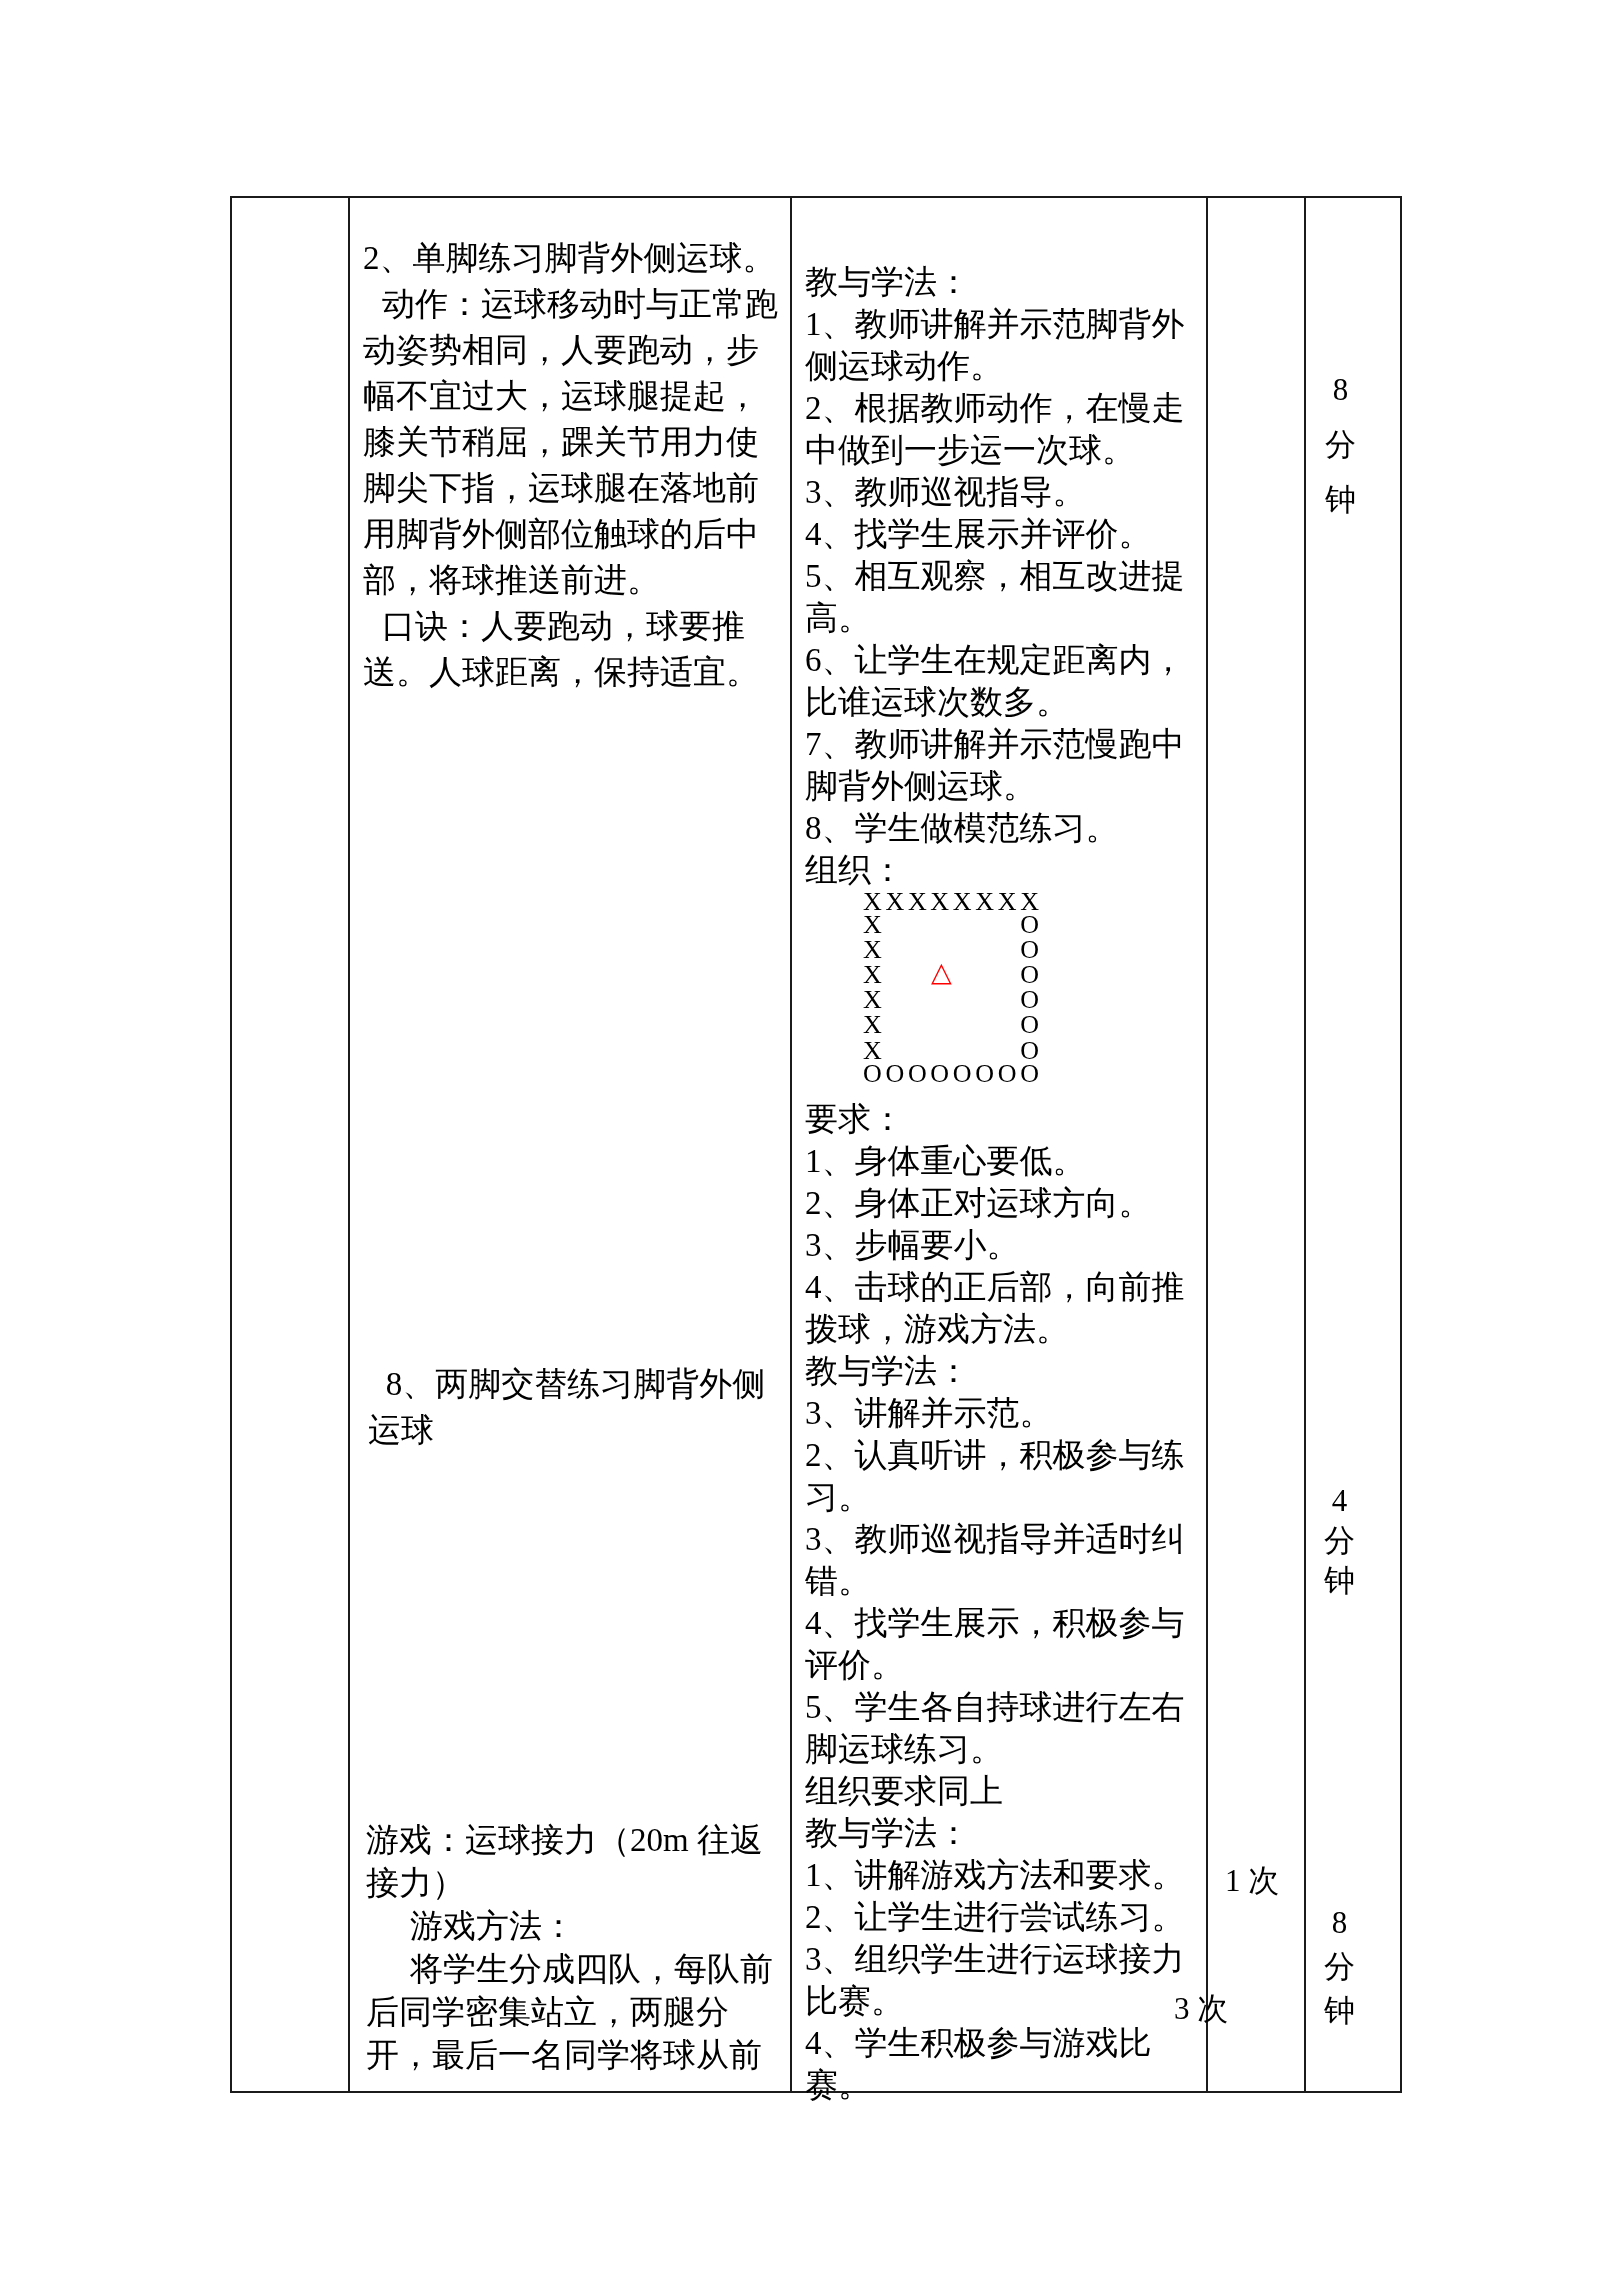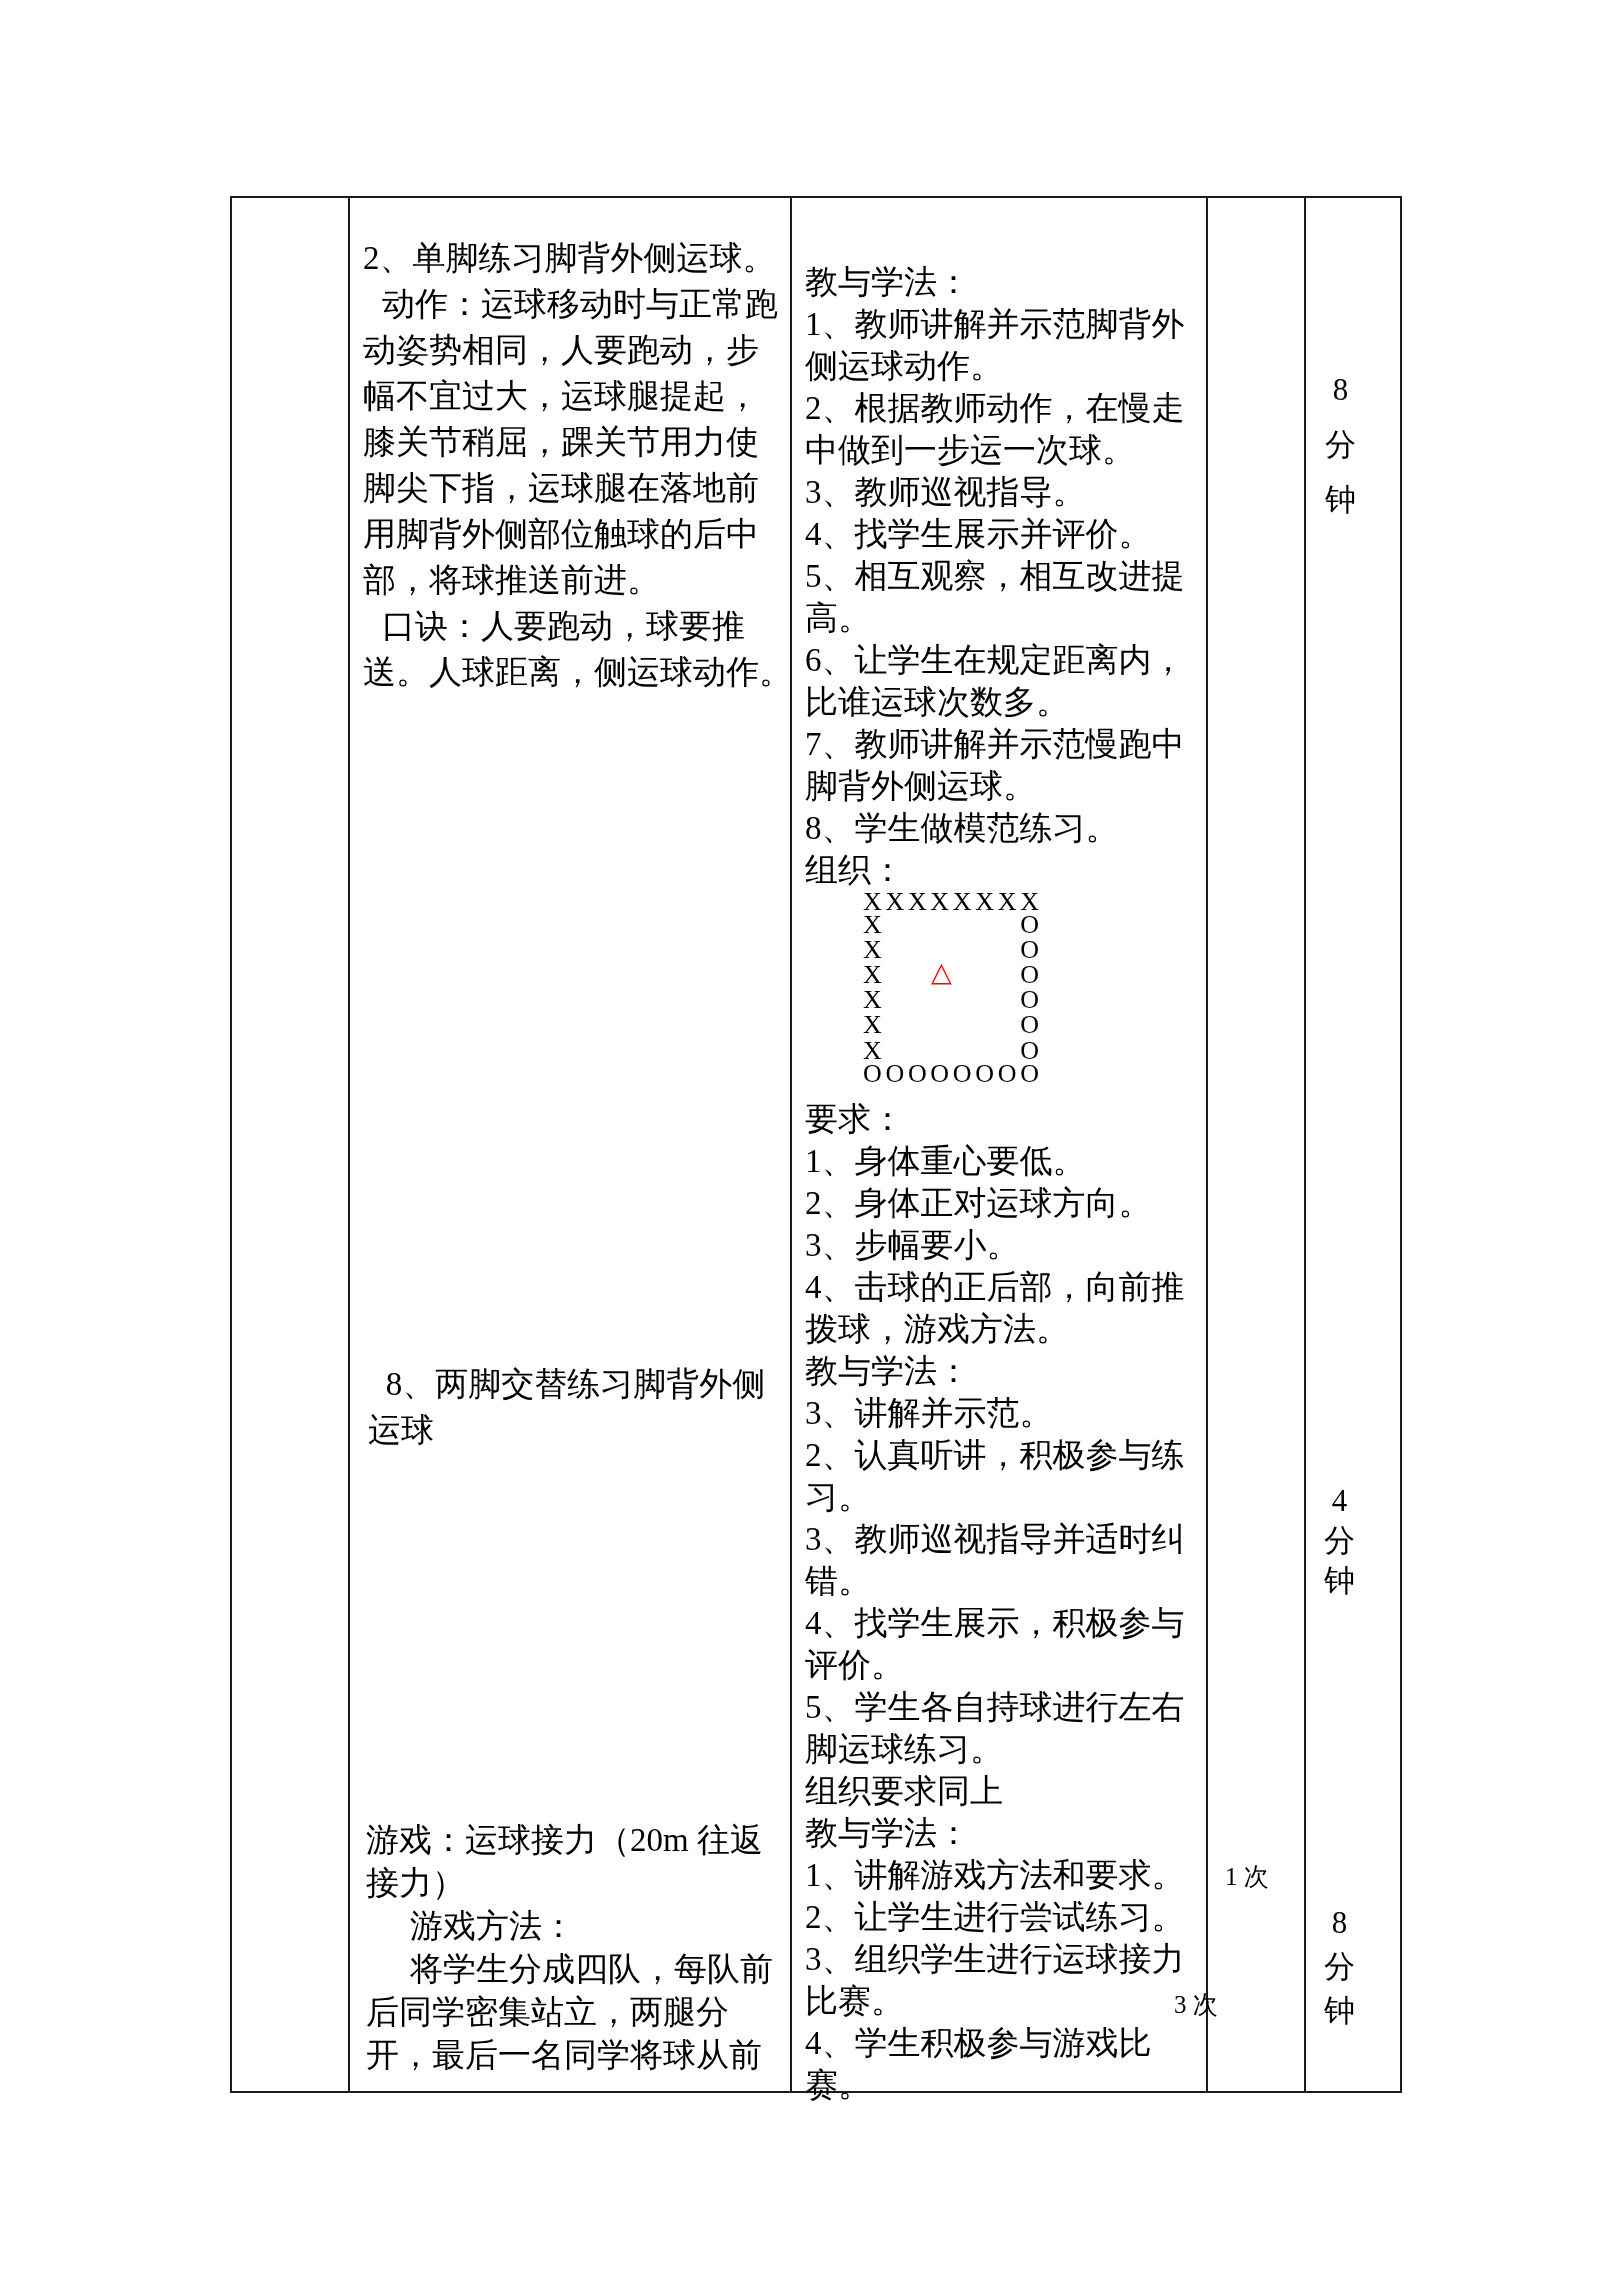--- a/index.html
+++ b/index.html
@@ -58,21 +58,21 @@
   }
   .drow.top{top:0;}
   .drow.bottom{top:172px;}
   .mrow0{top:22.5px;}  .mrow1{top:48px;}  .mrow2{top:73px;}
   .mrow3{top:98px;} .mrow4{top:123px;} .mrow5{top:149px;}
   .marker{
     position:absolute;left:68px;top:69px;
     color:#ff0000;font-size:27px;line-height:27px;
   }
 
-  .times-cell{position:absolute;font-size:25px;white-space:nowrap;}
+  .times-cell{position:absolute;font-size:31px;white-space:nowrap;}
   .t1{left:993px;top:1662px;}
   .t2{left:942px;top:1790px;text-align:center;}
 
   .duration{position:absolute;font-size:31px;text-align:center;width:41px;}
   .duration div{height:55px;line-height:55px;}
   .d-top{left:1088px;top:164px;}
   .d-mid{left:1087px;top:1283px;}
   .d-mid div{height:40px;line-height:40px;}
   .d-bot{left:1087px;top:1703px;}
   .d-bot div{height:44px;line-height:44px;}
@@ -91,21 +91,21 @@
     <div class="tblock c1b1">
       <div class="line">2、单脚练习脚背外侧运球。</div>
       <div class="line">动作：运球移动时与正常跑</div>
       <div class="line">动姿势相同，人要跑动，步</div>
       <div class="line">幅不宜过大，运球腿提起，</div>
       <div class="line">膝关节稍屈，踝关节用力使</div>
       <div class="line">脚尖下指，运球腿在落地前</div>
       <div class="line">用脚背外侧部位触球的后中</div>
       <div class="line">部，将球推送前进。</div>
       <div class="line">口诀：人要跑动，球要推</div>
-      <div class="line">送。人球距离，侧运球动作。</div>
+      <div class="line">送。人球距离，保持适宜。</div>
     </div>
 
     <div class="tblock c1b2">
       <div class="line">8、两脚交替练习脚背外侧</div>
       <div class="line">运球</div>
     </div>
 
     <div class="tblock c1b3">
       <div class="line">游戏：运球接力（20m 往返</div>
       <div class="line">接力）</div>

